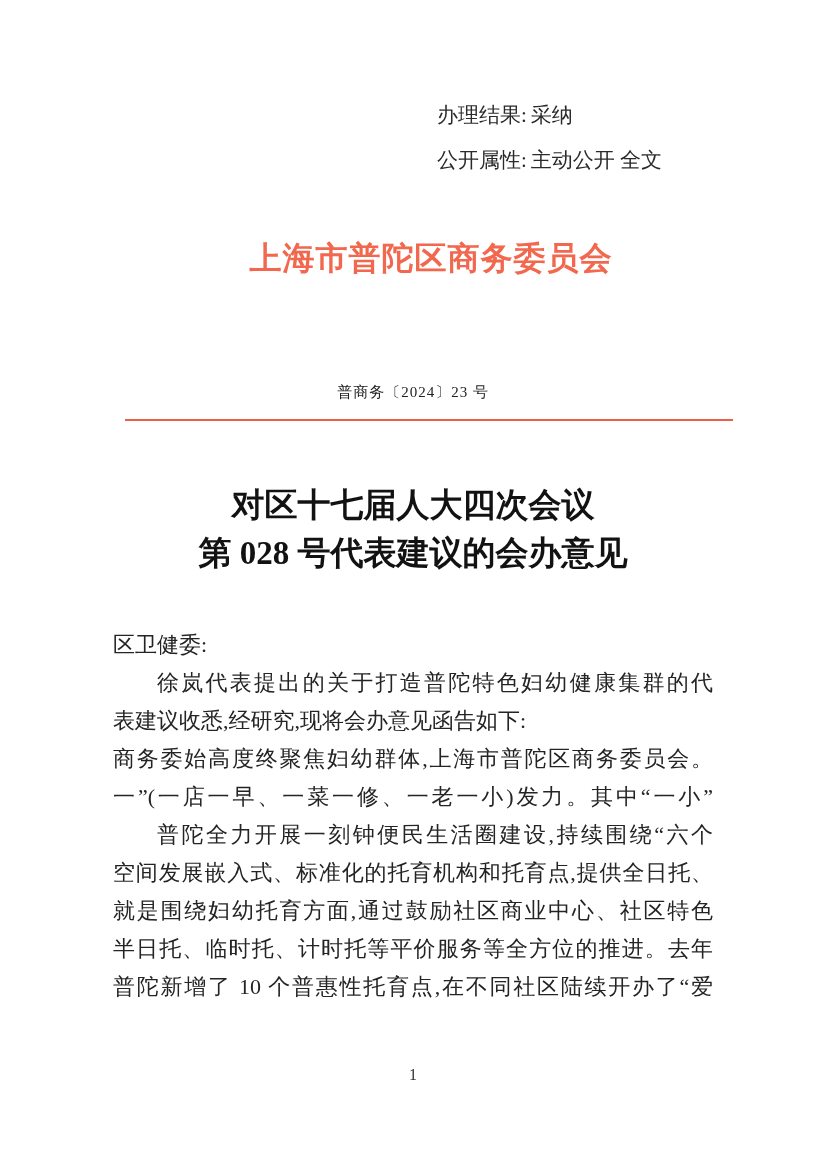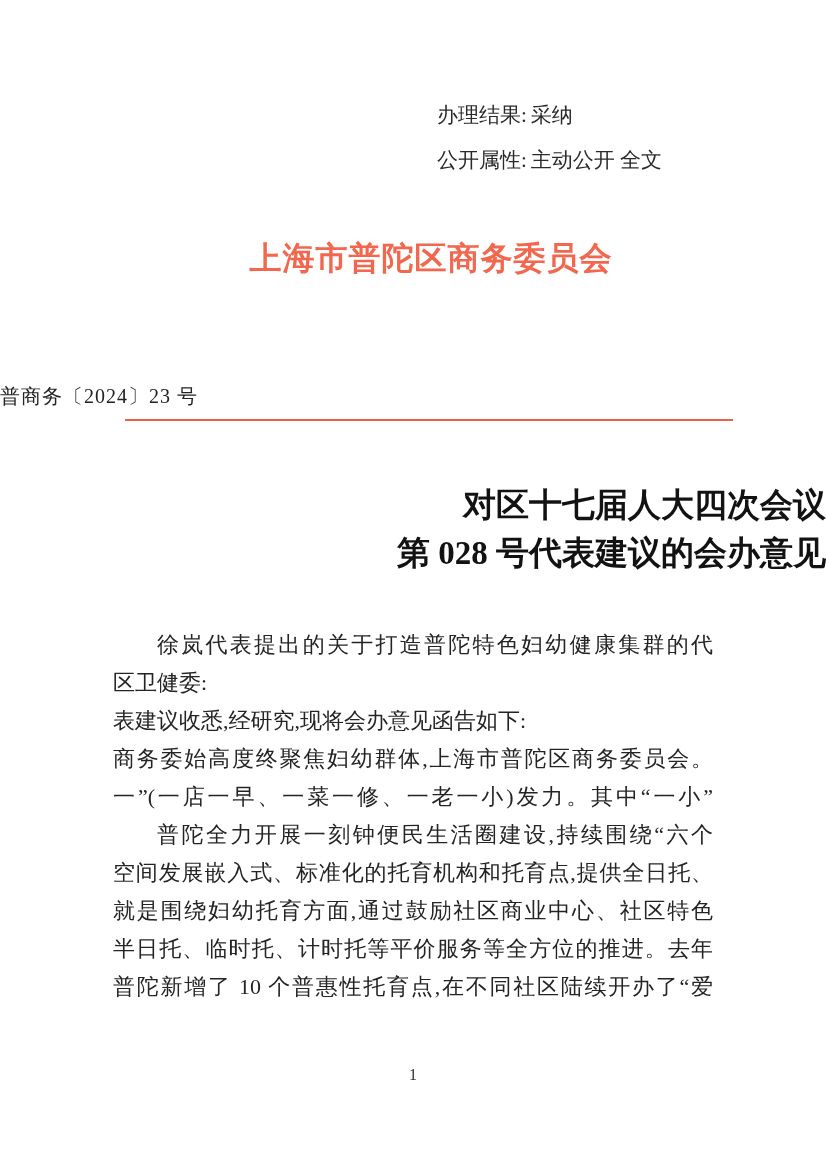--- a/index.html
+++ b/index.html
@@ -44,41 +44,42 @@
     letter-spacing: 1px;
     line-height: 60px;
     white-space: nowrap;
   }
 
   .doc-number {
     position: absolute;
     top: 383px;
     left: 0;
     width: 100%;
-    font-size: 20px;
+    text-align: center;
+    font-size: 15px;
     letter-spacing: 1px;
     color: #222;
     white-space: nowrap;
   }
 
   .red-line {
     position: absolute;
     left: 125px;
     top: 419px;
     width: 608px;
     height: 2px;
   }
 
   
   .doc-title {
     position: absolute;
     top: 481px;
     left: 0;
     width: 100%;
-    text-align: right;
+    text-align: center;
     font-weight: 700;
     font-size: 33px;
     line-height: 48px;
     color: #121212;
   }
 
   
   .body-text {
     position: absolute;
     left: 113px;
@@ -130,22 +131,22 @@
   <div class="doc-number">普商务〔2024〕23 号</div>
 
   <div class="red-line" style="background-color: rgb(234, 95, 72);"></div>
 
   <div class="doc-title">
     <div>对区十七届人大四次会议</div>
     <div>第 028 号代表建议的会办意见</div>
   </div>
 
   <div class="body-text">
+    <div class="bline plain">区卫健委:</div>
     <div class="bline ind">徐岚代表提出的关于打造普陀特色妇幼健康集群的代</div>
-    <div class="bline plain">区卫健委:</div>
     <div class="bline plain">表建议收悉,经研究,现将会办意见函告如下:</div>
     <div class="bline">商务委始高度终聚焦妇幼群体,上海市普陀区商务委员会。</div>
     <div class="bline">一”(一店一早、一菜一修、一老一小)发力。其中“一小”</div>
     <div class="bline ind">普陀全力开展一刻钟便民生活圈建设,持续围绕“六个</div>
     <div class="bline">空间发展嵌入式、标准化的托育机构和托育点,提供全日托、</div>
     <div class="bline">就是围绕妇幼托育方面,通过鼓励社区商业中心、社区特色</div>
     <div class="bline">半日托、临时托、计时托等平价服务等全方位的推进。去年</div>
     <div class="bline">普陀新增了 10 个普惠性托育点,在不同社区陆续开办了“爱</div>
   </div>
 

